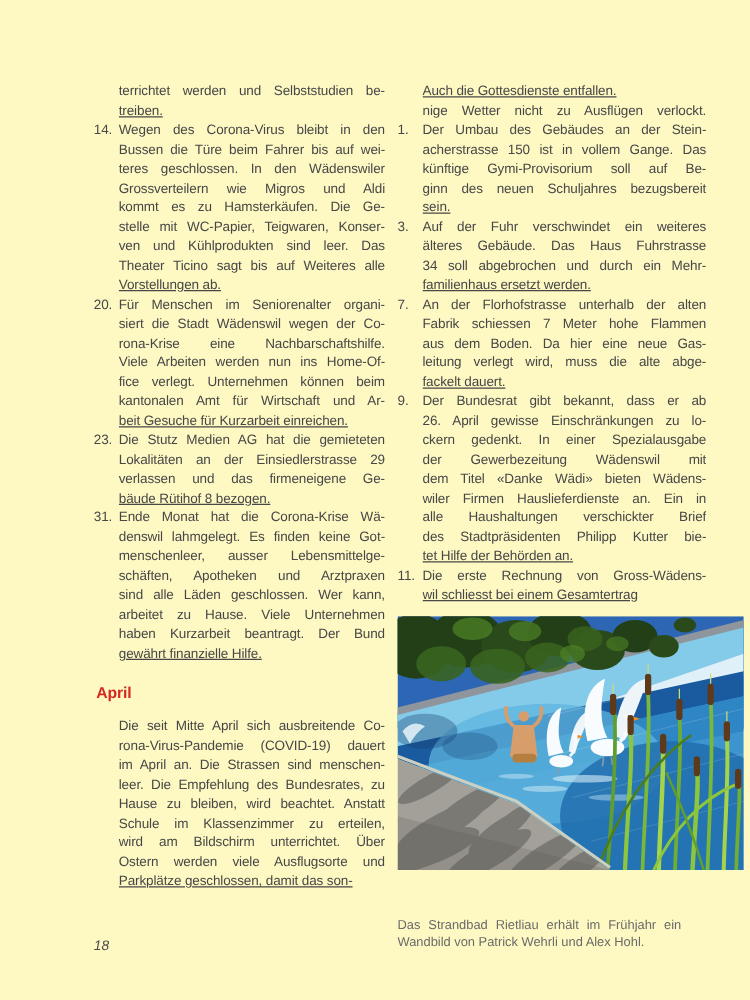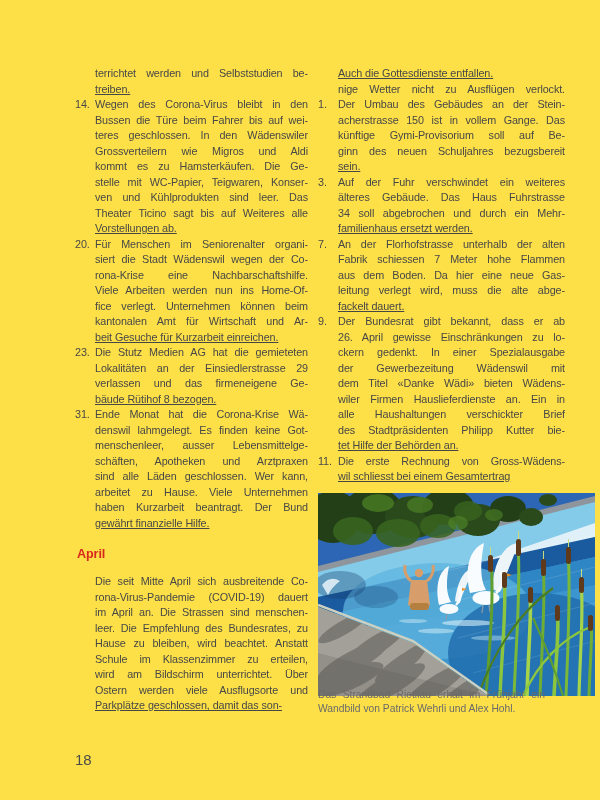--- a/index.html
+++ b/index.html
@@ -1,34 +1,34 @@
 <!DOCTYPE html>
 <html><head>
 <meta charset="utf-8">
 <style>
   html,body{margin:0;padding:0;background:#ffffff;}
-  .page{position:relative;width:600px;height:800px;background:#fde047;overflow:hidden;
+  .page{position:relative;width:600px;height:800px;background:#fef9c3;overflow:hidden;
         font-family:"Liberation Sans","DejaVu Sans",sans-serif;}
   .col{position:absolute;top:66px;font-size:10.8px;line-height:15.5px;color:#474747;
        letter-spacing:-0.1px;}
   .col-left{left:75px;width:233px;}
   .col-right{left:318px;width:247px;}
   .block{position:relative;padding-left:20px;}
   .block .num{position:absolute;left:0;top:0;width:19px;}
   .line{text-align:justify;text-align-last:justify;height:15.5px;overflow:hidden;}
   .line.last{text-align-last:left;text-decoration:underline;}
   .heading{color:#d7281f;font-weight:bold;font-size:12.6px;line-height:16px;
            margin:15px 0 12px 0;padding-left:2px;}
   .photo{position:absolute;left:318px;top:493px;width:277px;height:203px;}
   .photo svg{display:block;width:100%;height:100%;}
-  .caption{position:absolute;left:318px;top:688px;width:227px;font-size:10.3px;
+  .caption{position:absolute;left:318px;top:734px;width:227px;font-size:10.3px;
            line-height:13.5px;color:#6a6a6a;}
   .cap-line{text-align:justify;text-align-last:justify;height:13.5px;overflow:hidden;}
   .cap-line.last{text-align-last:left;}
-  .page-number{position:absolute;left:75px;top:751px;font-size:15px;color:#4a4a4a;}
+  .page-number{position:absolute;left:75px;top:751px;font-size:11px;color:#4a4a4a;font-style:italic;}
 </style>
 </head>
 <body>
 
 <div class="page">
 
   <div class="col col-left" id="col-left">
       <div class="block">
         <div class="line">terrichtet werden und Selbststudien be-</div>
         <div class="line last">treiben.</div>

